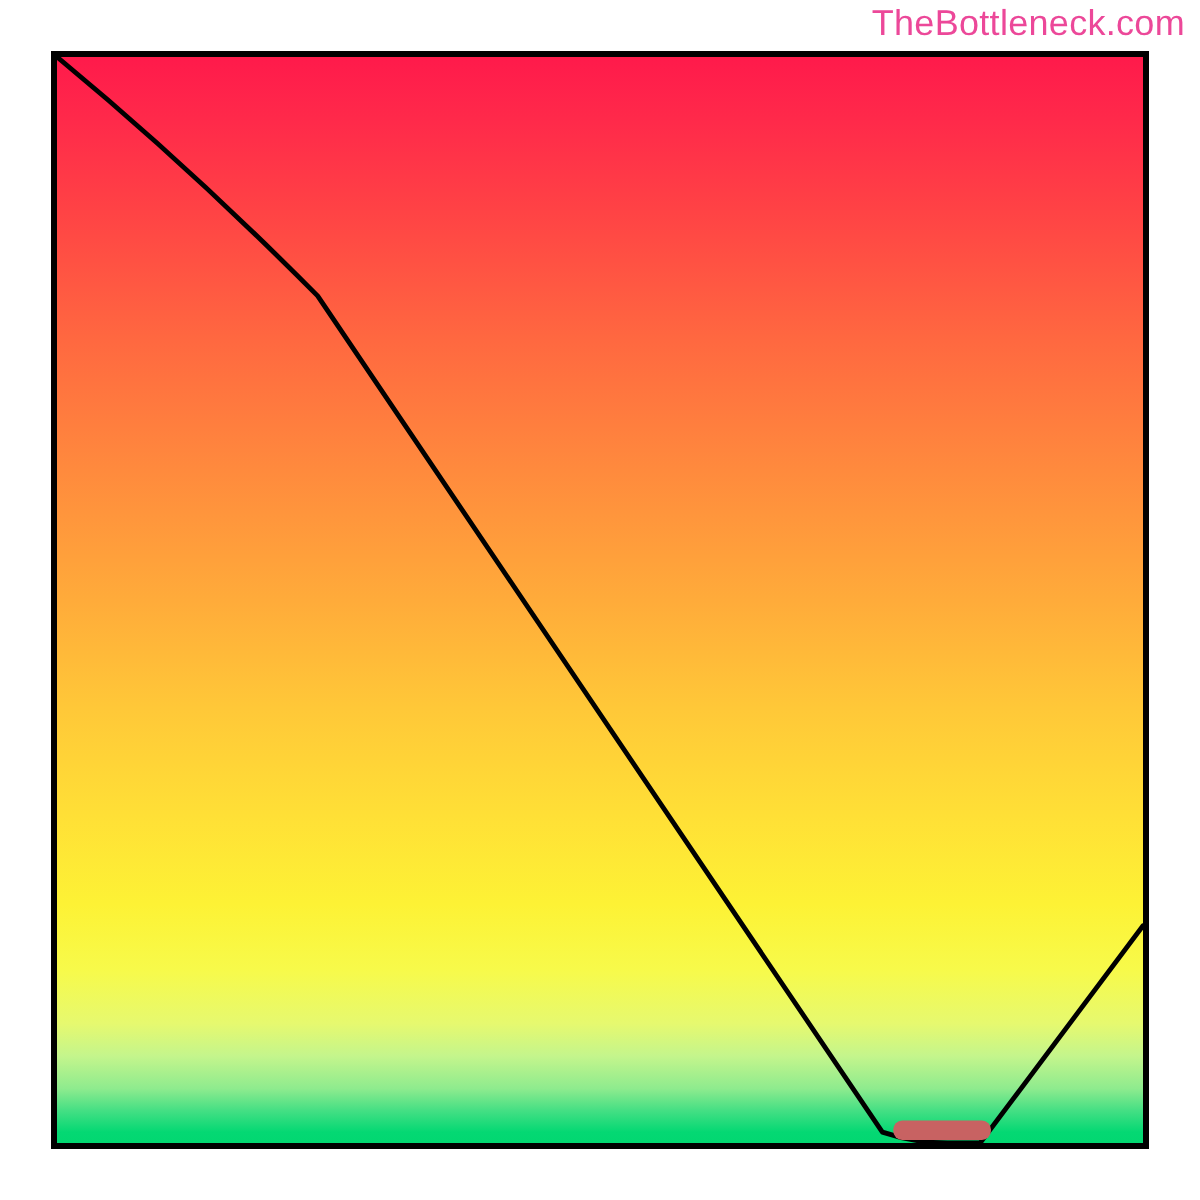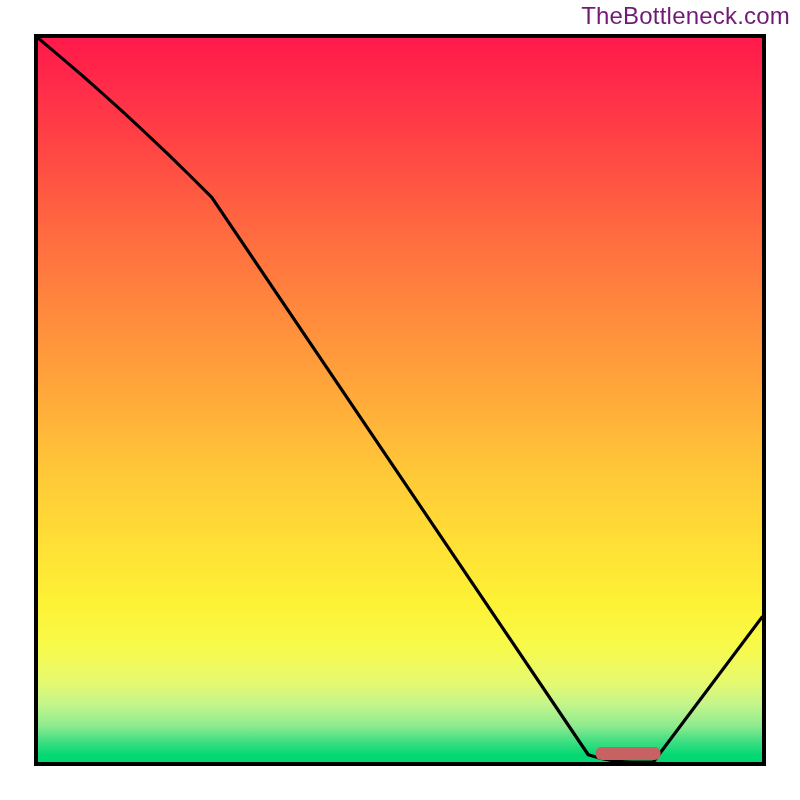--- a/index.html
+++ b/index.html
@@ -13,21 +13,21 @@
   .canvas {
     position: relative;
     width: 800px;
     height: 800px;
   }
   .watermark {
     position: absolute;
     top: 2px;
     right: 10px;
     font-size: 24px;
-    color: #701a75;
+    color: #ec4899;
     font-weight: 500;
     letter-spacing: 0.2px;
   }
   .plot-area {
     position: absolute;
     left: 34px;
     top: 34px;
     width: 732px;
     height: 732px;
     border: 4px solid #000;

